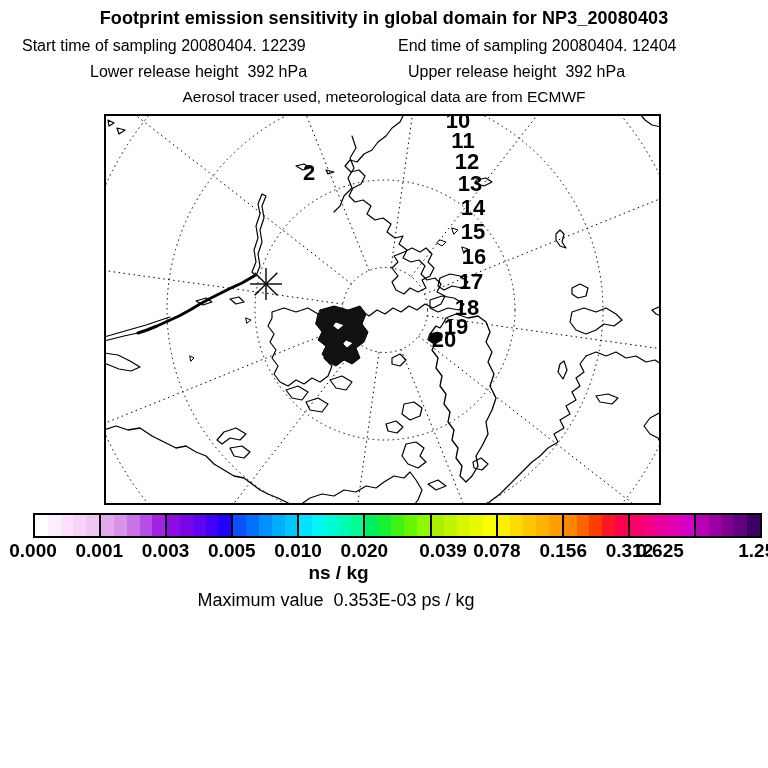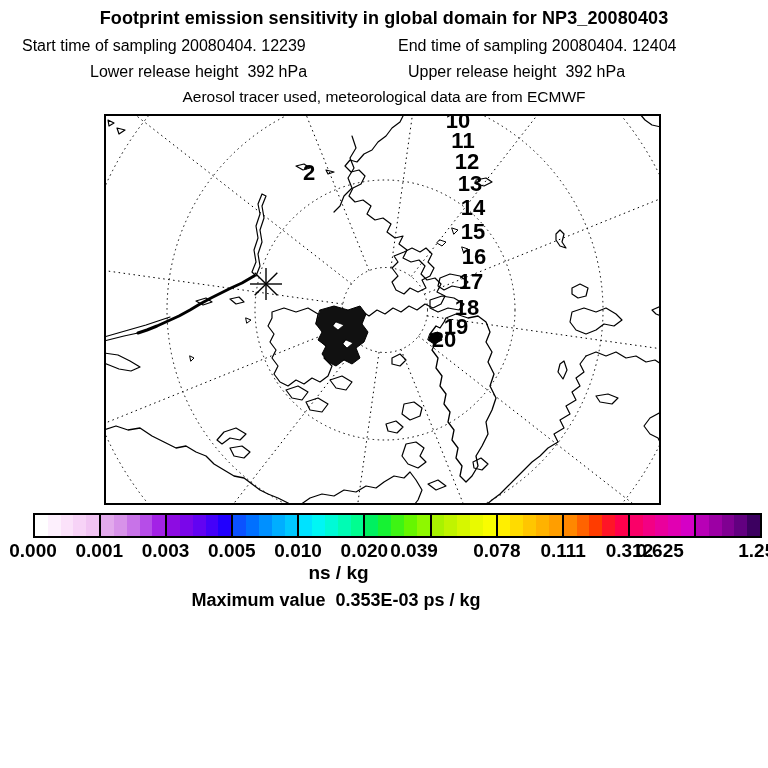--- a/index.html
+++ b/index.html
@@ -29,21 +29,21 @@
   .tick-label{
     position:absolute;transform:translateX(-50%);
     font-size:19px;font-weight:700;white-space:pre;
   }
   .units{
     left:0;top:562px;width:677px;text-align:center;
     font-size:19px;font-weight:700;
   }
   .maxline{
     left:0;top:590px;width:672px;text-align:center;
-    font-size:18px;font-weight:700;
+    font-size:18px;font-weight:400;
   }
 </style>
 </head>
 <body>
 
 <div class="abs title t">Footprint emission sensitivity in global domain for NP3_20080403</div>
 <div class="abs hline t" style="left:22px;top:37px;">Start time of sampling 20080404. 12239</div>
 <div class="abs hline t" style="left:398px;top:37px;">End time of sampling 20080404. 12404</div>
 <div class="abs hline t" style="left:90px;top:63px;text-align:center;">Lower release height  392 hPa</div>
 <div class="abs hline t" style="left:408px;top:63px;">Upper release height  392 hPa</div>
@@ -217,21 +217,21 @@
       <div class="cb-cell" style="background: rgb(60, 0, 96);"></div>
     </div>
   </div>
 <div class="abs" id="ticks">
     <span class="tick-label" style="left: 33px;">0.000</span>
     <span class="tick-label" style="left: 99.2727px;">0.001</span>
     <span class="tick-label" style="left: 165.545px;">0.003</span>
     <span class="tick-label" style="left: 231.818px;">0.005</span>
     <span class="tick-label" style="left: 298.091px;">0.010</span>
     <span class="tick-label" style="left: 364.364px;">0.020</span>
-    <span class="tick-label" style="left: 414px;">0.039</span>
+    <span class="tick-label" style="left: 443px;">0.039</span>
     <span class="tick-label" style="left: 496.909px;">0.078</span>
-    <span class="tick-label" style="left: 563.182px;">0.111</span>
+    <span class="tick-label" style="left: 563.182px;">0.156</span>
     <span class="tick-label" style="left: 629.455px;">0.312</span>
     <span class="tick-label" style="left: 660px;">0.625</span>
     <span class="tick-label" style="left: 762px;">1.250</span>
   </div>
 <div class="abs units t">ns / kg</div>
 <div class="abs maxline t">Maximum value  0.353E-03 ps / kg</div>
 
 </body></html>

